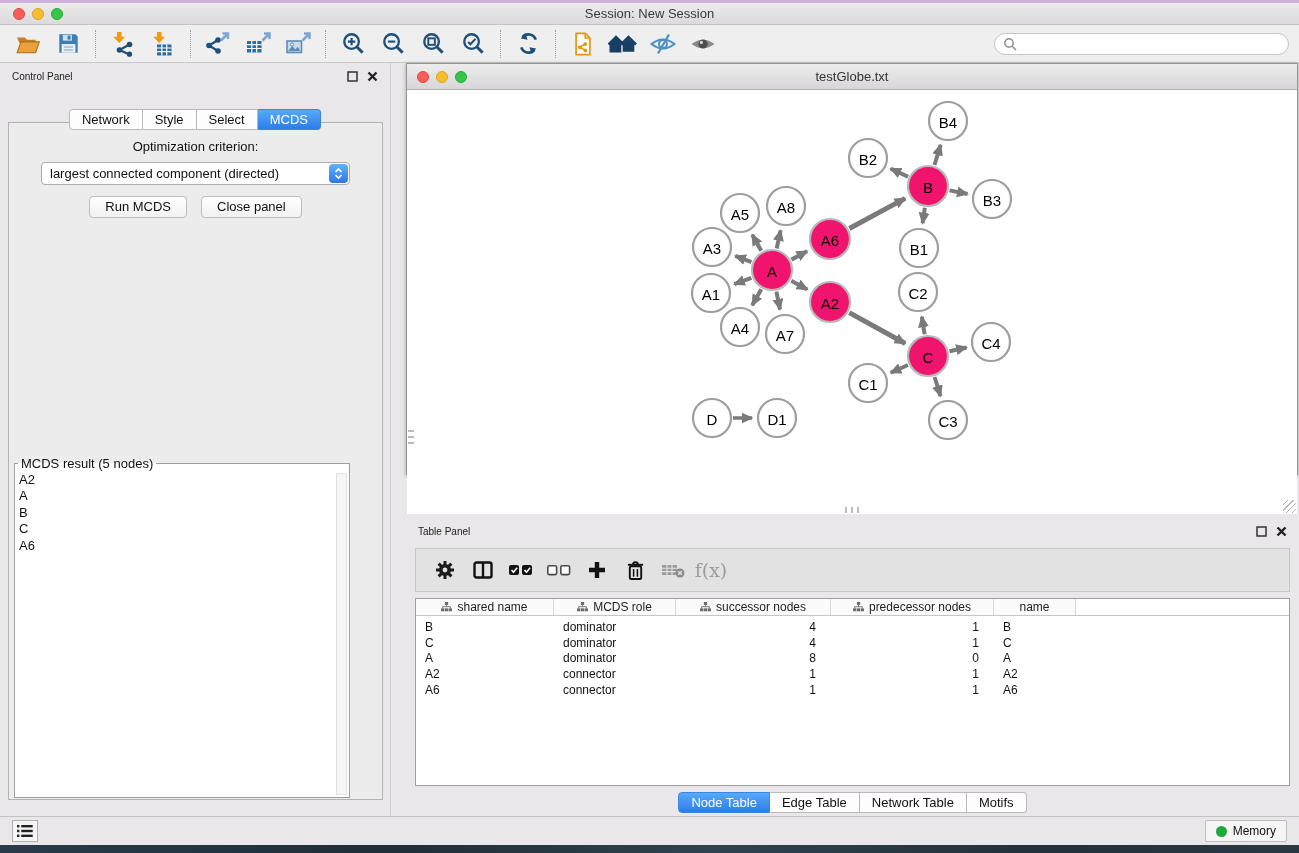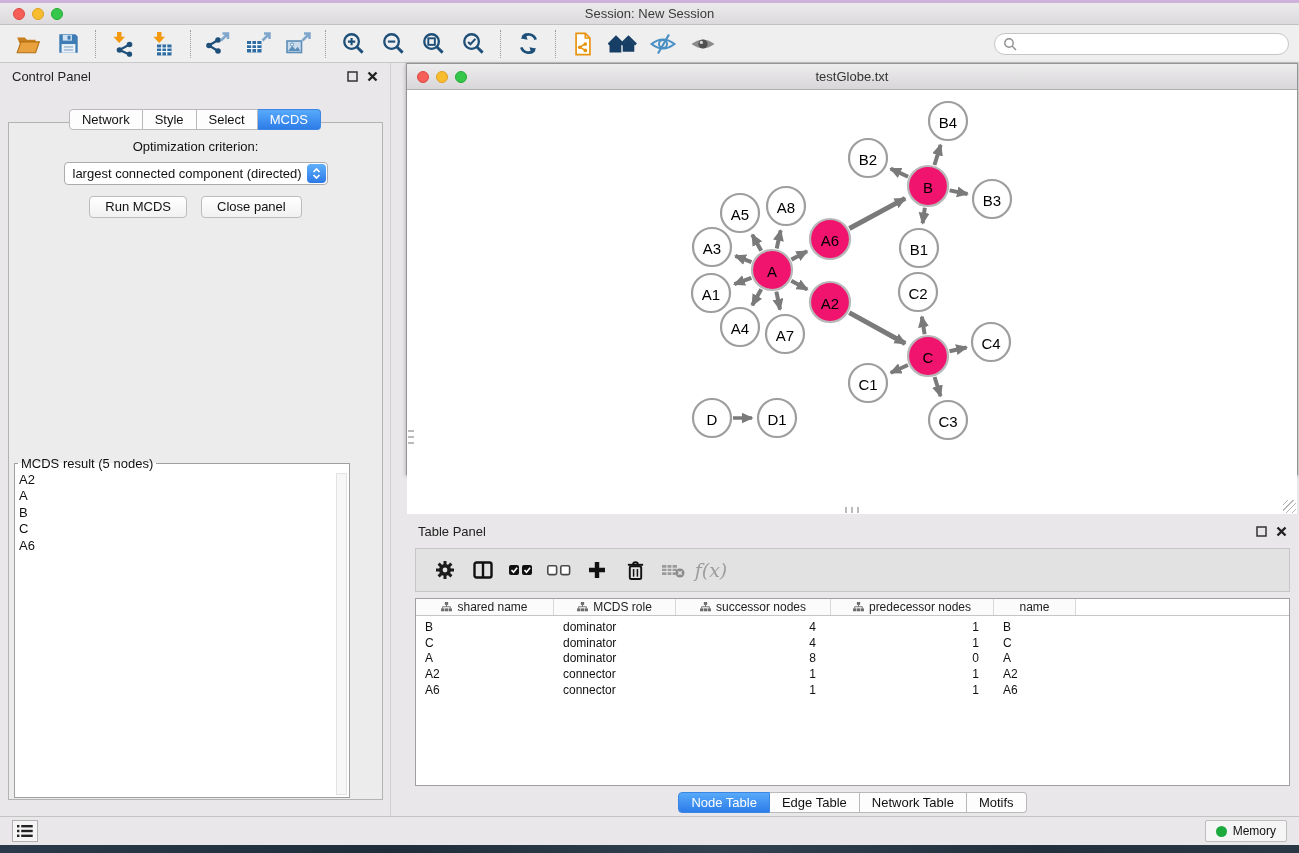--- a/index.html
+++ b/index.html
@@ -31,38 +31,38 @@
   .tb-sep { width:1px; height:28px; border-left:1px dotted #9b9b9b; margin:0 7px; }
   .search-box {
     margin-left:auto; width:295px; height:22px; background:#fff;
     border:1px solid #c6c6c6; border-radius:12px; display:flex; align-items:center; padding-left:8px;
   }
   .search-box input { border:none; outline:none; flex:1; font-size:12px; background:transparent; margin-left:5px; font-family:inherit; }
 
   
   .control-panel { position:absolute; left:0; top:63px; width:391px; height:753px; border-right:1px solid #d2d0d2; }
   .panel-header { display:flex; justify-content:space-between; align-items:center; height:26px; padding:0 12px; }
-  .panel-header .ph-title { font-size:13px; color:#222; }
+  .panel-header .ph-title { font-size:10px; color:#222; }
   .ph-icons { display:flex; gap:9px; align-items:center; }
   .cp-tabs { display:flex; justify-content:center; margin-top:20px; position:relative; z-index:2; }
   .tab {
     height:21px; line-height:20px; padding:0 12px; font-size:13px; color:#111;
     background:#fdfdfd; border:1px solid #b9b9b9; border-left:none; cursor:default;
   }
   .tab:first-child { border-left:1px solid #b9b9b9; border-radius:4px 0 0 4px; }
   .tab:last-child { border-radius:0 4px 4px 0; }
   .tab.selected { background:linear-gradient(#57aafa,#2d7ce9); color:#fff; border-color:#3a86e2; }
   .cp-content {
     position:absolute; left:8px; top:59px; width:375px; height:678px;
     background:#ececec; border:1px solid #b3b3b3;
   }
   .opt-label { margin-top:16px; text-align:center; font-size:13px; color:#111; }
   .select-row { display:flex; justify-content:center; margin-top:8px; }
   .select-box {
-    width:264px; height:23px; background:#fff; border:1px solid #acacac; border-radius:4px;
+    width:309px; height:23px; background:#fff; border:1px solid #acacac; border-radius:4px;
     display:flex; align-items:center; font-size:13px; color:#111; padding-left:8px;
   }
   .select-box .sel-text { flex:1; }
   .stepper {
     width:19px; height:19px; margin-right:1px; border-radius:4px;
     background:linear-gradient(#5fb0fb,#2b79e8); display:flex; align-items:center; justify-content:center;
   }
   .btn-row { display:flex; justify-content:center; gap:14px; margin-top:11px; }
   .mac-btn {
     height:22px; padding:0 15px; font-size:13px; color:#111; line-height:20px;
@@ -93,21 +93,21 @@
   .corner-grip { position:absolute; right:1px; bottom:1px; width:13px; height:13px;
     background:repeating-linear-gradient(135deg, transparent 0 3px, #b5b5b5 3px 4px); }
 
   
   .table-panel { position:absolute; left:406px; top:518px; width:893px; height:298px; }
   .tp-toolbar {
     position:absolute; left:9px; top:30px; width:875px; height:44px;
     background:#e2e2e2; border:1px solid #c6c6c6; display:flex; align-items:center; padding-left:10px;
   }
   .tp-btn { width:38px; height:40px; display:flex; align-items:center; justify-content:center; cursor:default; }
-  .fx-label { font-family:"DejaVu Serif", serif; font-style:italic; font-size:19px; color:#9c9c9c; }
+  .fx-label { font-family:"DejaVu Serif", serif; font-size:19px; color:#9c9c9c; }
   .tp-table {
     position:absolute; left:9px; top:80px; width:875px; height:188px;
     background:#fff; border:1px solid #a0a0a0; overflow:hidden;
   }
   .tp-head { display:flex; height:17px; border-bottom:1px solid #c6c6c6; background:#fff; }
   .th-cell {
     display:flex; align-items:center; justify-content:center; gap:5px;
     font-size:12px; color:#222; background:#fbfbfb; border-right:1px solid #d8d8d8; height:100%;
   }
   .tp-rows { padding-top:3px; }

